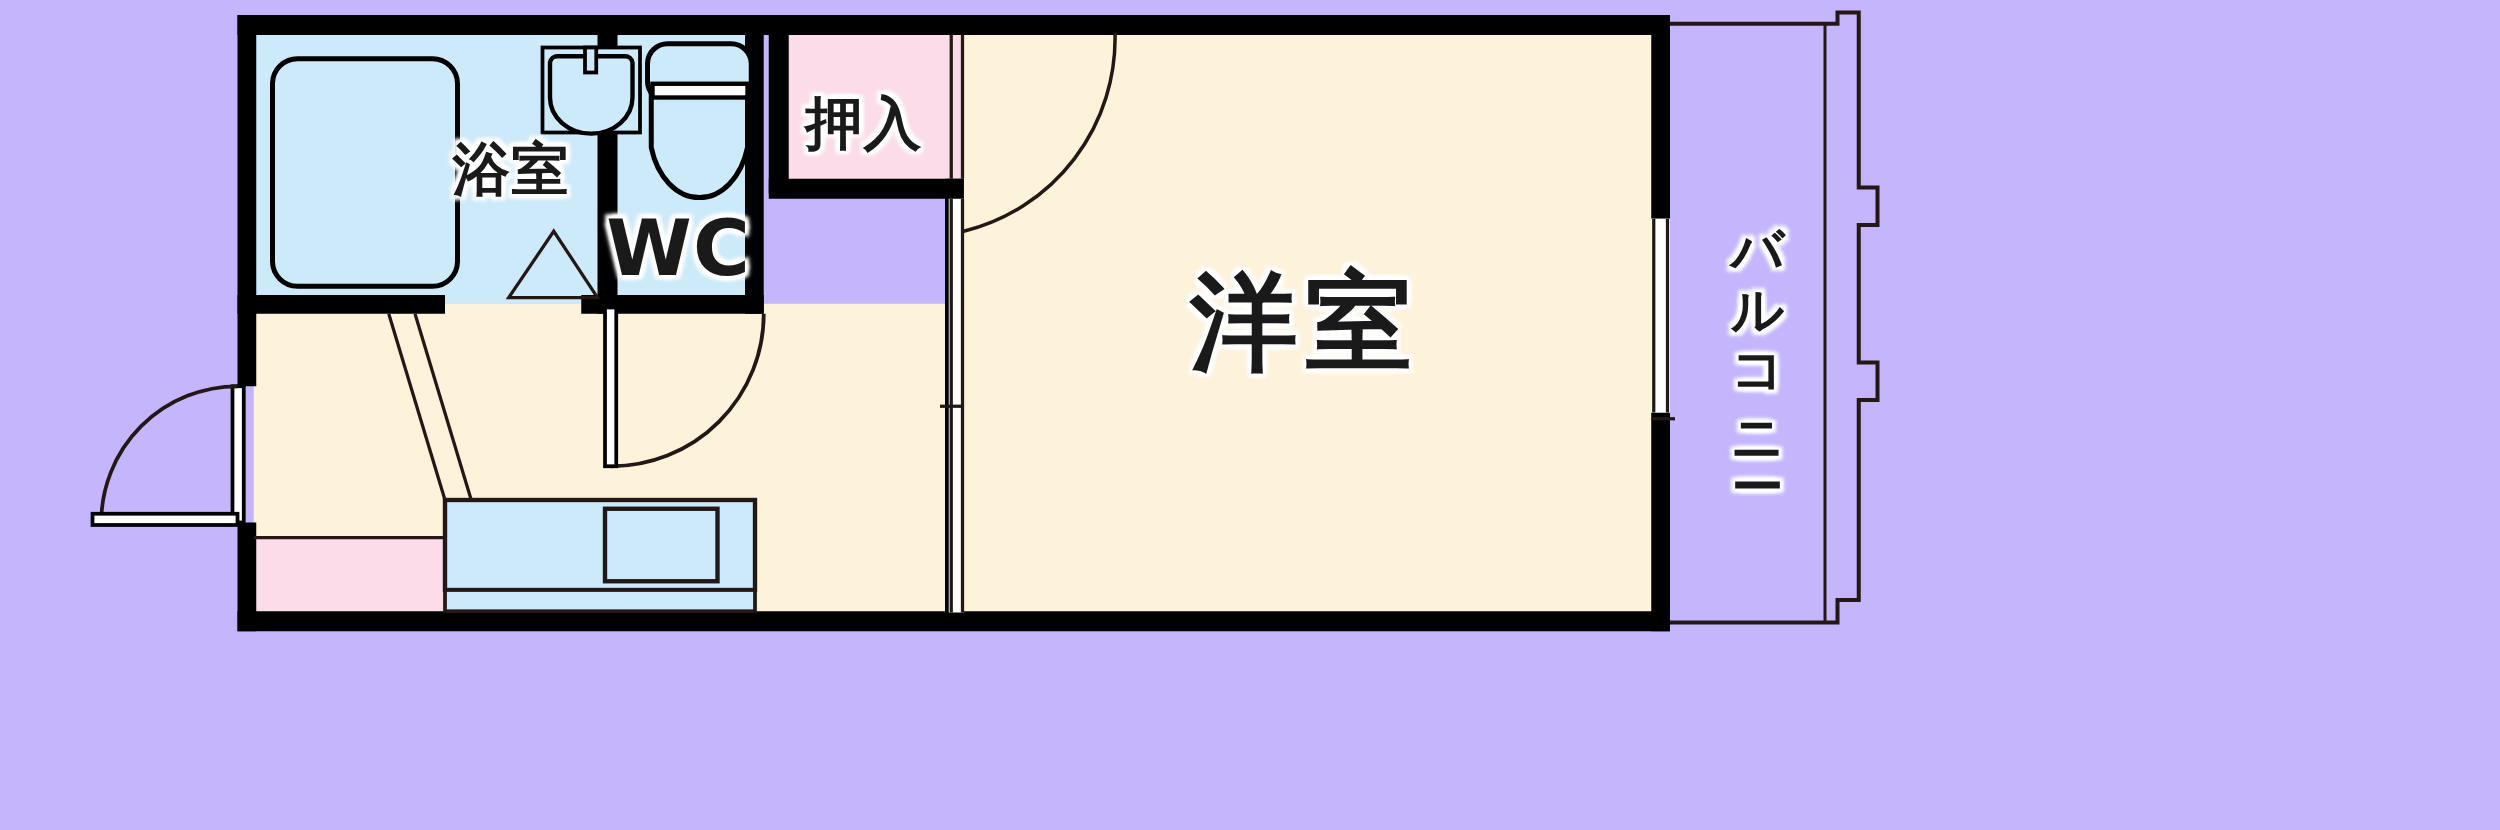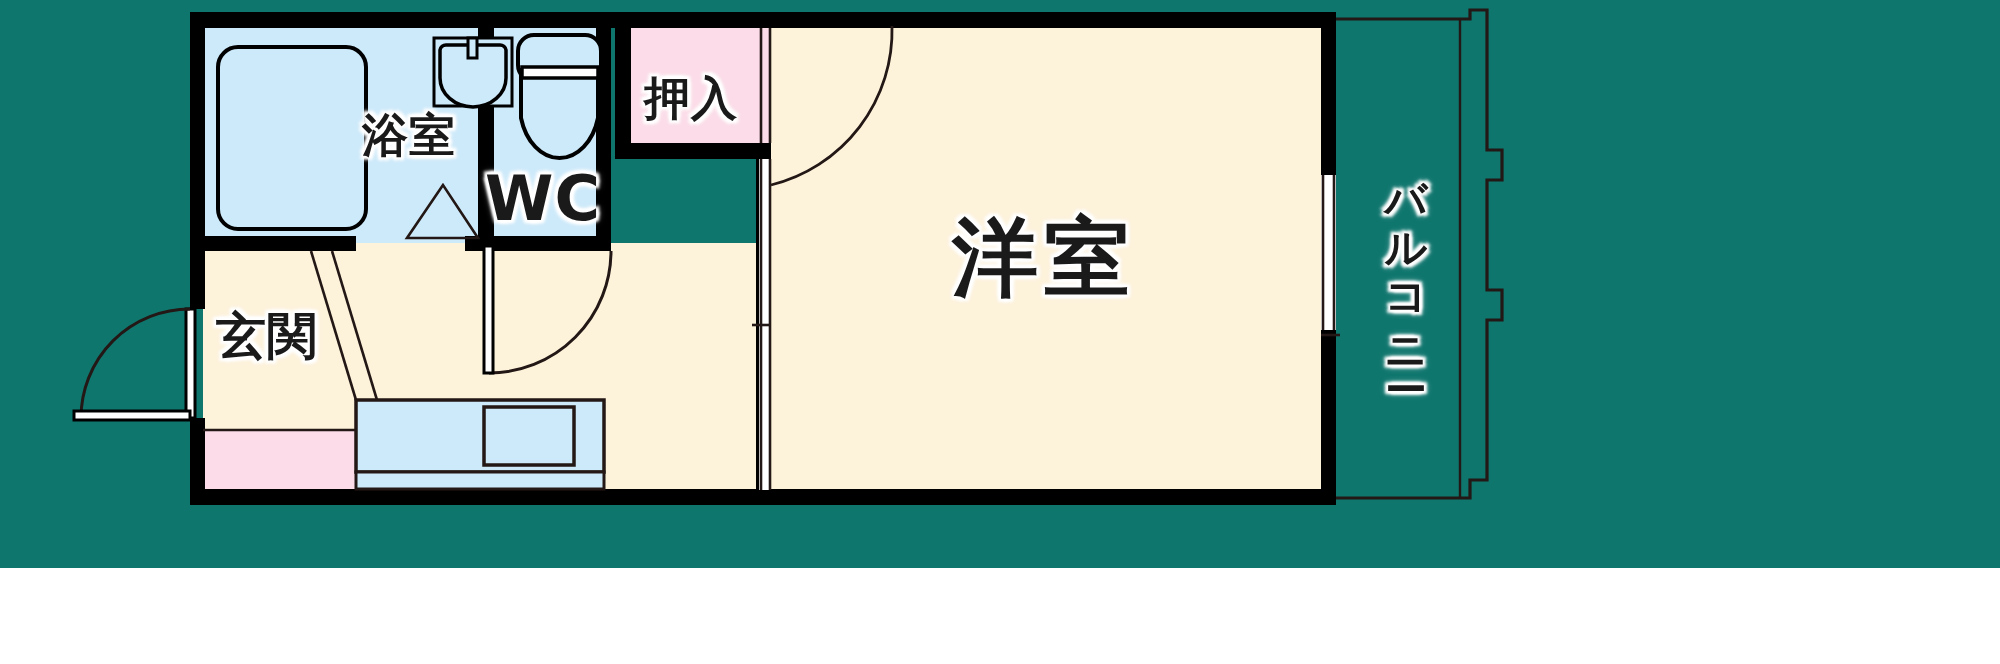--- a/index.html
+++ b/index.html
@@ -1,17 +1,17 @@
 <!DOCTYPE html>
 <html><head>
 <meta charset="utf-8">
 <style>
   html,body{margin:0;padding:0;background:#ffffff;}
   body{width:2000px;height:664px;font-family:"DejaVu Sans","Liberation Sans",sans-serif;}
-  #plan{position:relative;width:2000px;height:568px;background:#0f766e;overflow:hidden;}
+  #plan{position:relative;width:2000px;height:664px;background:#c4b5fd;overflow:hidden;}
   #svgroot{position:absolute;left:0;top:0;width:2000px;height:664px;}
   .lbl{position:absolute;font-weight:700;color:#1a1a1a;white-space:nowrap;
        text-shadow:
          2px 0 2px #fff,-2px 0 2px #fff,0 2px 2px #fff,0 -2px 2px #fff,
          3px 3px 3px #fff,-3px 3px 3px #fff,3px -3px 3px #fff,-3px -3px 3px #fff,
          0 0 6px #fff,0 0 8px #fff;
        letter-spacing:1px;}
   .vert{writing-mode:vertical-rl;text-orientation:upright;letter-spacing:6px;}
 </style>
 </head>
@@ -132,17 +132,16 @@
   </svg>
 
   <div class="lbl" style="left:362px;top:105px;font-size:46px;">浴室</div>
 
   <div class="lbl" style="left:485px;top:162px;font-size:62px;">WC</div>
 
   <div class="lbl" style="left:644px;top:68px;font-size:46px;">押入</div>
 
   <div class="lbl" style="left:952px;top:200px;font-size:86px;letter-spacing:6px;">洋室</div>
 
-  <div class="lbl" style="left:216px;top:303px;font-size:50px;">玄関</div>
 
   <div class="lbl vert" style="left:1378px;top:152px;font-size:42px;">バルコニー</div>
 
 </div>
 
 </body></html>

